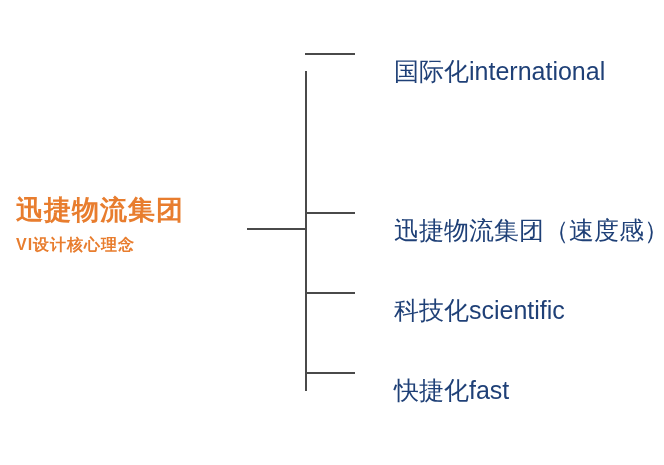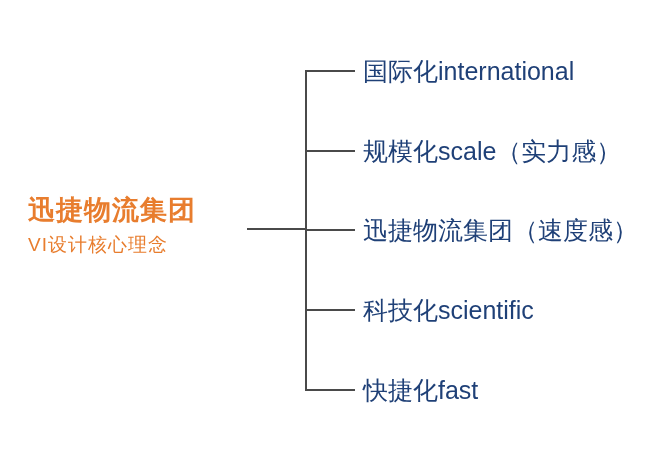--- a/index.html
+++ b/index.html
@@ -15,36 +15,36 @@
   .canvas{
     position:relative;
     width:664px;
     height:465px;
     background:#ffffff;
     overflow:hidden;
   }
   
   .root{
     position:absolute;
-    left:28px;
+    left:16px;
     top:193px;
     width:230px;
   }
   .root-title{
     color:var(--root-text);
     font-size:27px;
     font-weight:bold;
     letter-spacing:1px;
     line-height:34px;
     white-space:nowrap;
   }
   .root-subtitle{
     color:var(--root-text);
-    font-size:19px;
-    font-weight:normal;
+    font-size:16px;
+    font-weight:bold;
     letter-spacing:1px;
     line-height:28px;
     margin-top:4px;
     white-space:nowrap;
   }
   
   .line{
     position:absolute;
     background:var(--line);
   }
@@ -59,21 +59,22 @@
     top:71px;
     width:1.5px;
     height:319.5px;
   }
   
   .branch{
     position:absolute;
     left:305px;
     height:36px;
     display:flex;
-    align-items:center;
+    align-items:flex-start;
+    gap:31px;
   }
   .branch-line{
     position:static;
     width:50px;
     height:1.5px;
     flex:0 0 auto;
   }
   .branch-label{
     margin-left:8px;
     color:var(--item-text);
@@ -98,24 +99,20 @@
   </div>
 
   <div class="line root-connector"></div>
   <div class="line spine"></div>
 
   <div class="branch b1">
     <div class="line branch-line"></div>
     <div class="branch-label">国际化international</div>
   </div>
 
-  <div class="branch b2">
-    <div class="line branch-line"></div>
-    <div class="branch-label">规模化scale（实力感）</div>
-  </div>
 
   <div class="branch b3">
     <div class="line branch-line"></div>
     <div class="branch-label">迅捷物流集团（速度感）</div>
   </div>
 
   <div class="branch b4">
     <div class="line branch-line"></div>
     <div class="branch-label">科技化scientific</div>
   </div>

